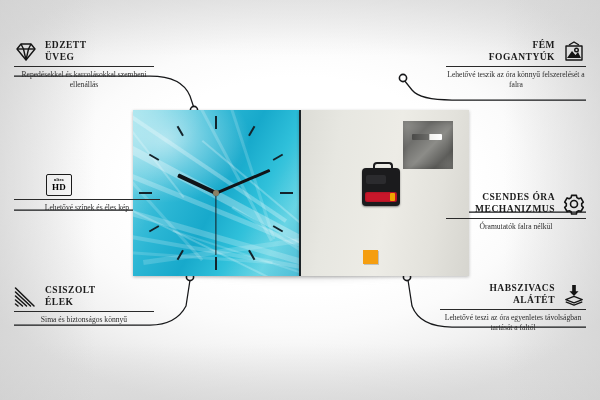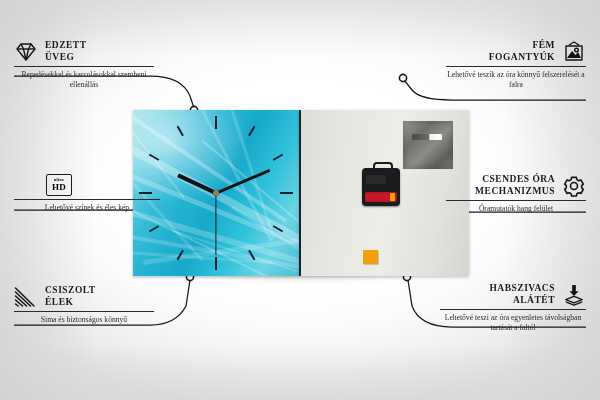--- a/index.html
+++ b/index.html
@@ -238,37 +238,37 @@
           <rect x="4" y="5" width="16" height="14"></rect>
           <path d="M5 17 L10 10 L13.5 14 L16 11 L19 17 Z" fill="#141414" stroke="none"></path>
           <circle cx="14.5" cy="9" r="1.8"></circle>
         </g>
       </svg>
     </div>
     <div class="rule"></div>
     <div class="desc">Lehetővé teszik az óra könnyű felszerelését a falra</div>
   </div>
 
-  <div class="cal right" style="left:446px;top:174px;width:140px;">
+  <div class="cal right" style="left:446px;top:192px;width:140px;">
     <div class="hd">
       <div>
         <div class="ttl">
           <span>CSENDES ÓRA</span><br>
           <span>MECHANIZMUS</span>
         </div>
       </div>
       <svg class="ico" viewBox="0 0 24 22">
         <g fill="none" stroke="#141414" stroke-width="1.6" stroke-linejoin="round">
           <path d="M9.6 2.4 h4.8 l.5 2.2 1.9 1.1 2.1-.8 2.4 4.2 -1.6 1.5 0 2.2 1.6 1.5 -2.4 4.2 -2.1-.8 -1.9 1.1 -.5 2.2 h-4.8 l-.5-2.2 -1.9-1.1 -2.1.8 -2.4-4.2 1.6-1.5 0-2.2 -1.6-1.5 2.4-4.2 2.1.8 1.9-1.1 Z"></path>
           <circle cx="12" cy="11" r="3.5"></circle>
         </g>
       </svg>
     </div>
     <div class="rule"></div>
-    <div class="desc">Óramutatók hang felület</div>
+    <div class="desc">Óramutatók falra nélkül</div>
   </div>
 
   <div class="cal right" style="left:440px;top:283px;width:146px;">
     <div class="hd">
       <div>
         <div class="ttl">
           <span>HABSZIVACS</span><br>
           <span>ALÁTÉT</span>
         </div>
       </div>

